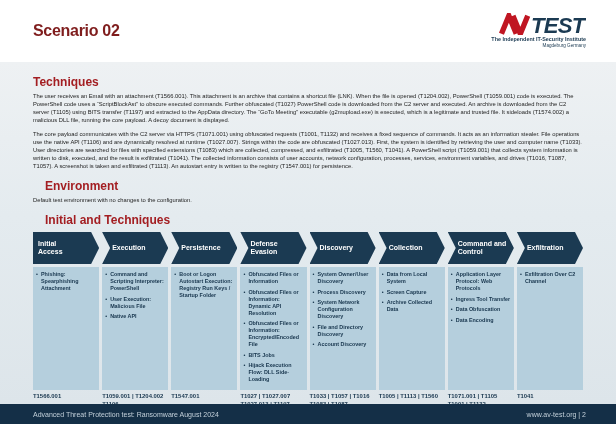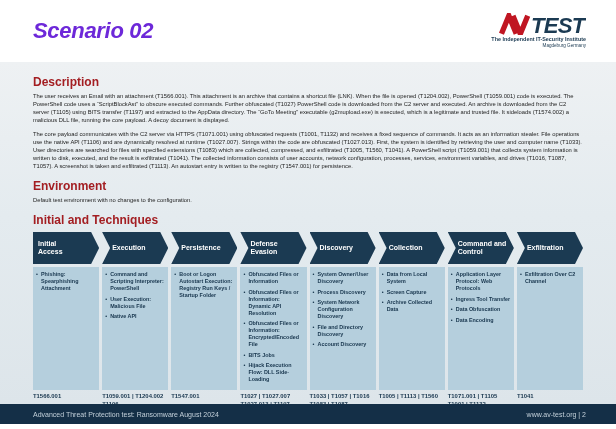--- a/index.html
+++ b/index.html
@@ -8,35 +8,35 @@
     width:616px; height:429px; position:relative; margin:0 auto;
     background:#ffffff; overflow:hidden;
     font-family:"Liberation Sans", sans-serif;
   }
   
   .band-top {
     position:absolute; top:0; left:0; width:616px; height:62px;
     background:#ffffff; display:flex; align-items:center;
     justify-content:space-between; padding:0 30px 0 33px;
   }
-  .page-title { font-size:22px; font-weight:bold; color:#6d28d9; letter-spacing:-0.3px;font-style:italic; }
+  .page-title { font-size:16px; font-weight:bold; color:#7f1d1d; letter-spacing:-0.3px; }
   .logo { text-align:right; line-height:1; }
   .logo-row { display:flex; align-items:flex-end; justify-content:flex-end;font-style:italic; }
   .logo-tagline { font-size:5.4px; font-weight:bold; color:#1b3a52; margin-top:2px; }
   .logo-location { font-size:4.6px; color:#1b3a52; margin-top:1.5px; }
   
   .content {
     position:absolute; top:62px; left:0; width:616px; height:342px;
     background:linear-gradient(180deg,#eef1f3 0%,#e4ebef 45%,#dde5ea 100%);
     padding:13px 33px 0 33px;
   }
   .sec-heading { font-size:12px; font-weight:bold; color:#a31e22; margin-bottom:3px; }
   .body-text { font-size:5.8px; line-height:8px; color:#1d1d1d; }
   .para { margin-bottom:6px; }
-  .mt { margin-top:9px; }
+  .mt { margin-top:9px;margin-left:12px; }
   
   .tactics { display:grid; grid-template-columns:repeat(8,1fr); column-gap:3px; margin-top:5px; height:148px; }
   .tcol { display:flex; flex-direction:column; min-width:0; }
   .tcol-header {
     height:32px; flex:none; background:#1b3a52; color:#ffffff;
     font-size:7px; font-weight:bold; line-height:1.18;
     display:flex; align-items:center; padding:0 3px 0 10px;
     margin-bottom:3px; white-space:pre-line;
     clip-path:polygon(0 0, calc(100% - 8px) 0, 100% 50%, calc(100% - 8px) 100%, 0 100%, 8px 50%);
   }
@@ -71,21 +71,21 @@
           <text x="39" y="24.5" font-size="27" font-weight="bold" fill="#1b3a52" font-family="Liberation Sans, sans-serif" letter-spacing="-1">TEST</text>
         </svg>
       </div>
       <div class="logo-tagline">The Independent IT-Security Institute</div>
       <div class="logo-location">Magdeburg Germany</div>
     </div>
   </div>
 
   <div class="content">
 
-    <div class="sec-heading">Description</div>
+    <div class="sec-heading">Techniques</div>
     <div class="body-text para">The user receives an Email with an attachment (T1566.001). This attachment is an archive that contains a shortcut file (LNK). When the file is opened (T1204.002), PowerShell (T1059.001) code is executed. The PowerShell code uses a “ScriptBlockAst” to obscure executed commands. Further obfuscated (T1027) PowerShell code is downloaded from the C2 server and executed. An archive is downloaded from the C2 server (T1105) using BITS transfer (T1197) and extracted to the AppData directory. The “GoTo Meeting” executable (g2mupload.exe) is executed, which is a legitimate and trusted file. It sideloads (T1574.002) a malicious DLL file, running the core payload. A decoy document is displayed.</div>
     <div class="body-text para">The core payload communicates with the C2 server via HTTPS (T1071.001) using obfuscated requests (T1001, T1132) and receives a fixed sequence of commands. It acts as an information stealer. File operations use the native API (T1106) and are dynamically resolved at runtime (T1027.007). Strings within the code are obfuscated (T1027.013). First, the system is identified by retrieving the user and computer name (T1033). User directories are searched for files with specified extensions (T1083) which are collected, compressed, and exfiltrated (T1005, T1560, T1041). A PowerShell script (T1059.001) that collects system information is written to disk, executed, and the result is exfiltrated (T1041). The collected information consists of user accounts, network configuration, processes, services, environment variables, and drives (T1016, T1087, T1057). A screenshot is taken and exfiltrated (T1113). An autostart entry is written to the registry (T1547.001) for persistence.</div>
 
     <div class="sec-heading mt">Environment</div>
     <div class="body-text">Default test environment with no changes to the configuration.</div>
 
     <div class="sec-heading mt">Initial and Techniques</div>
 
     <div class="tactics">
   <div class="tcol">

